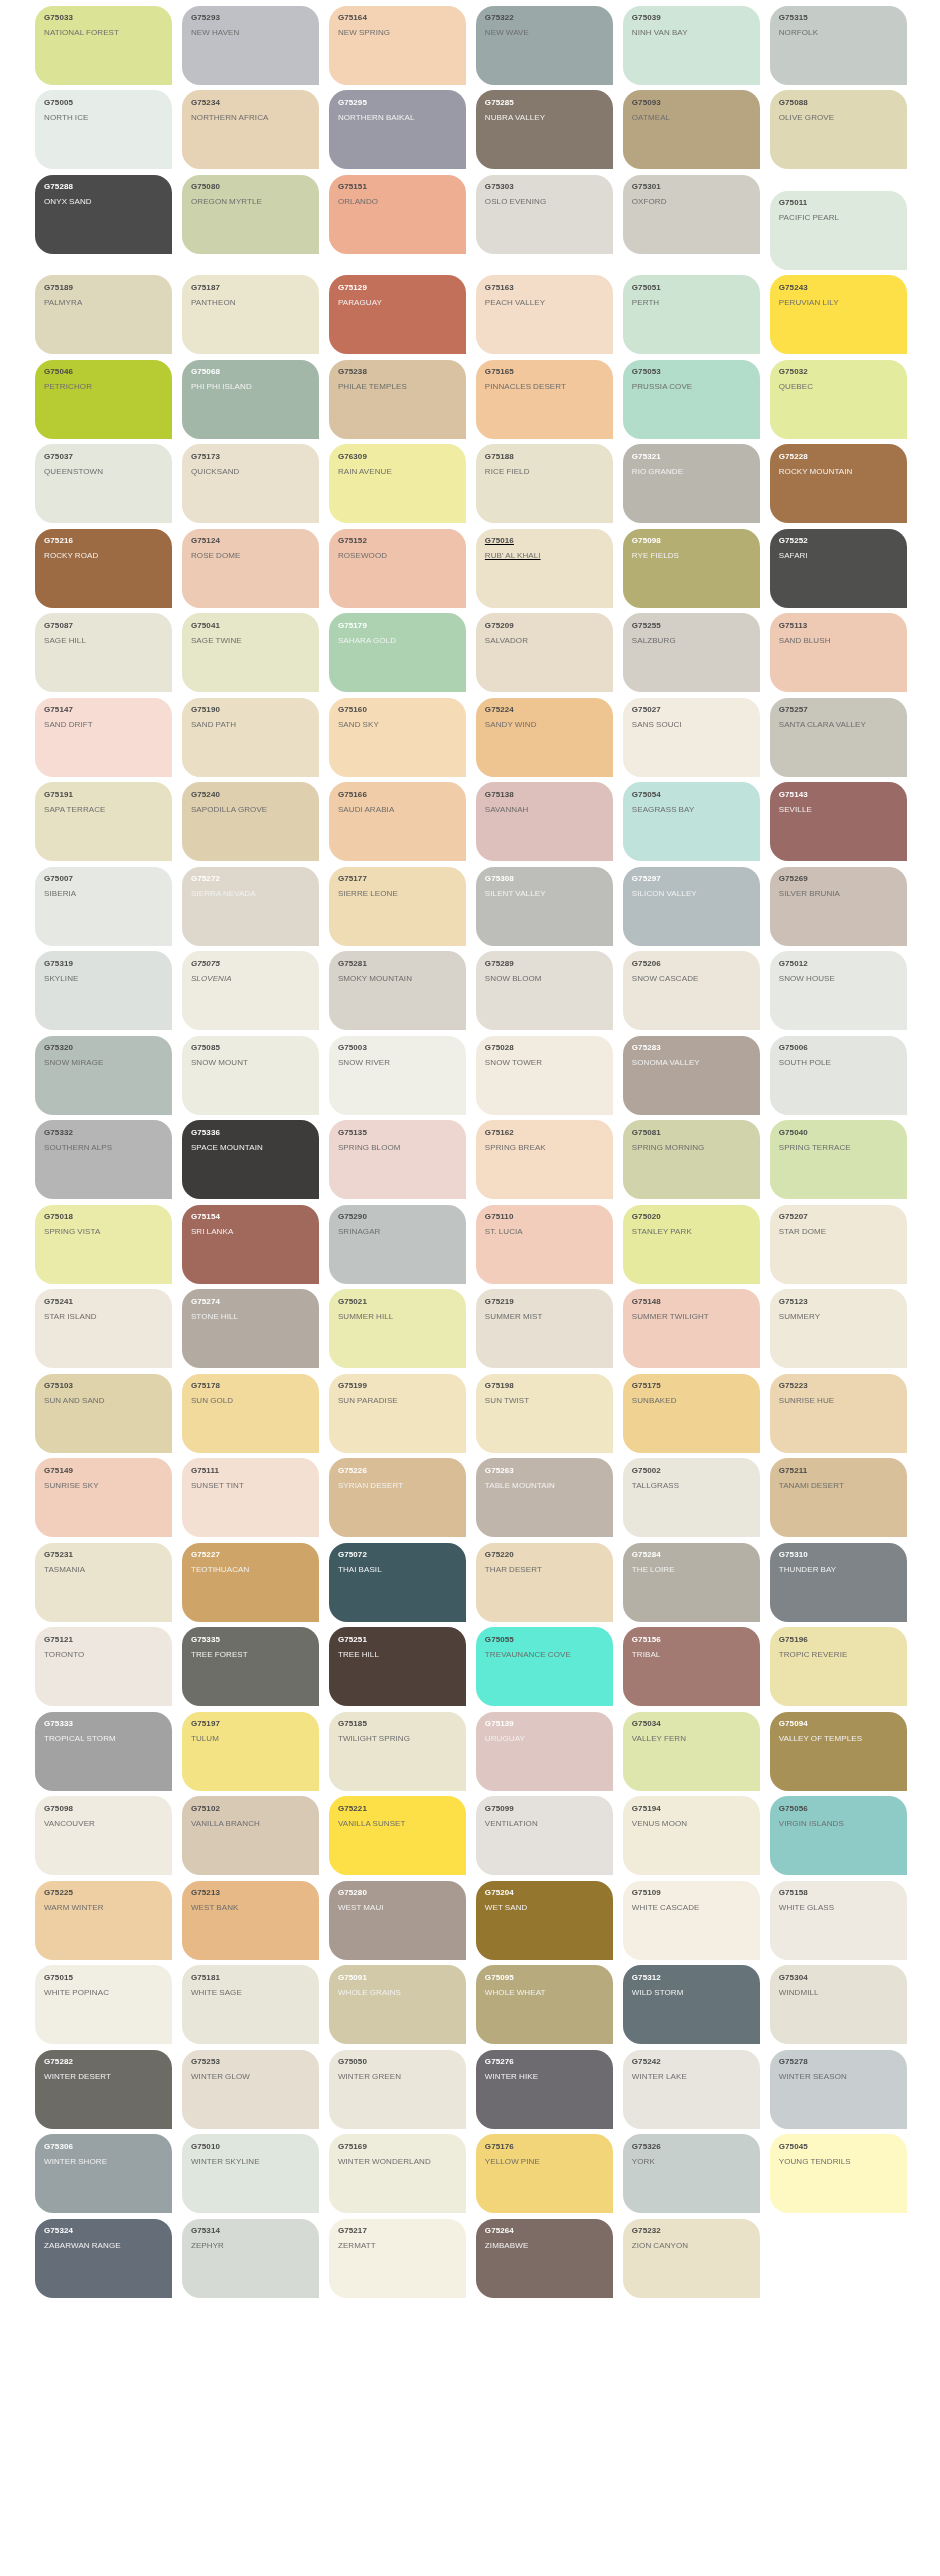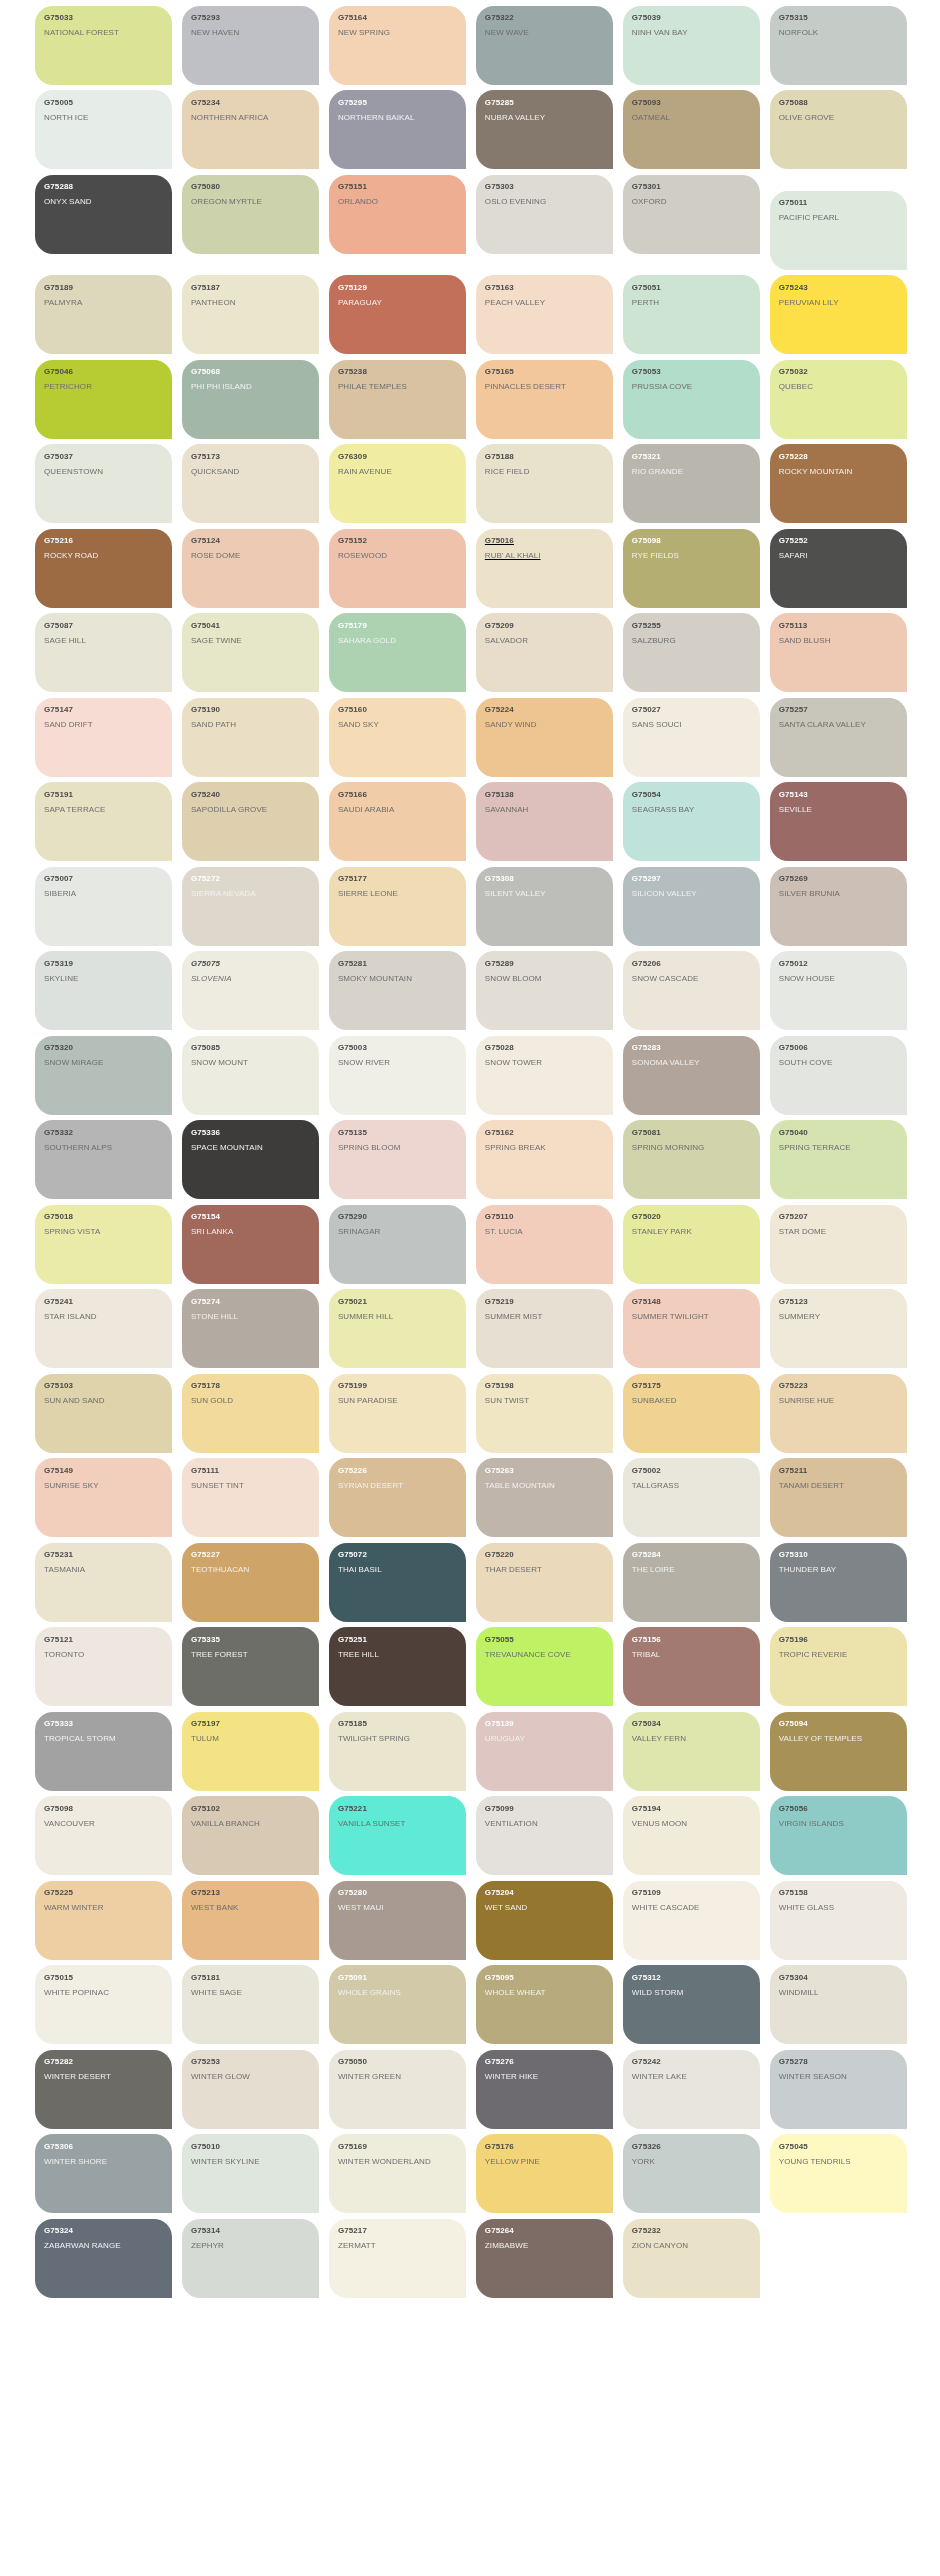--- a/index.html
+++ b/index.html
@@ -351,21 +351,21 @@
     <div class="swatch t-dark" style="background: rgb(242, 236, 224);">
       <div class="swatch-code">G75028</div>
       <div class="swatch-name">SNOW TOWER</div>
     </div>
     <div class="swatch t-light" style="background: rgb(176, 164, 155);">
       <div class="swatch-code">G75283</div>
       <div class="swatch-name">SONOMA VALLEY</div>
     </div>
     <div class="swatch t-dark" style="background: rgb(227, 229, 224);">
       <div class="swatch-code">G75006</div>
-      <div class="swatch-name">SOUTH COVE</div>
+      <div class="swatch-name">SOUTH POLE</div>
     </div>
     <div class="swatch t-dark" style="background: rgb(181, 181, 181);">
       <div class="swatch-code">G75332</div>
       <div class="swatch-name">SOUTHERN ALPS</div>
     </div>
     <div class="swatch t-light" style="background: rgb(61, 60, 58);">
       <div class="swatch-code">G75336</div>
       <div class="swatch-name">SPACE MOUNTAIN</div>
     </div>
     <div class="swatch t-dark" style="background: rgb(238, 214, 208);">
@@ -509,21 +509,21 @@
       <div class="swatch-name">TORONTO</div>
     </div>
     <div class="swatch t-light" style="background: rgb(110, 110, 104);">
       <div class="swatch-code">G75335</div>
       <div class="swatch-name">TREE FOREST</div>
     </div>
     <div class="swatch t-light" style="background: rgb(80, 64, 58);">
       <div class="swatch-code">G75251</div>
       <div class="swatch-name">TREE HILL</div>
     </div>
-    <div class="swatch t-dark" style="background: #bef264;">
+    <div class="swatch t-dark" style="background: #5eead4;">
       <div class="swatch-code">G75055</div>
       <div class="swatch-name">TREVAUNANCE COVE</div>
     </div>
     <div class="swatch t-light" style="background: rgb(162, 122, 114);">
       <div class="swatch-code">G75156</div>
       <div class="swatch-name">TRIBAL</div>
     </div>
     <div class="swatch t-dark" style="background: rgb(236, 226, 171);">
       <div class="swatch-code">G75196</div>
       <div class="swatch-name">TROPIC REVERIE</div>
@@ -553,21 +553,21 @@
       <div class="swatch-name">VALLEY OF TEMPLES</div>
     </div>
     <div class="swatch t-dark" style="background: rgb(240, 235, 224);">
       <div class="swatch-code">G75098</div>
       <div class="swatch-name">VANCOUVER</div>
     </div>
     <div class="swatch t-dark" style="background: rgb(215, 201, 180);">
       <div class="swatch-code">G75102</div>
       <div class="swatch-name">VANILLA BRANCH</div>
     </div>
-    <div class="swatch t-dark" style="background: #5eead4;">
+    <div class="swatch t-dark" style="background: #fde047;">
       <div class="swatch-code">G75221</div>
       <div class="swatch-name">VANILLA SUNSET</div>
     </div>
     <div class="swatch t-dark" style="background: rgb(228, 225, 220);">
       <div class="swatch-code">G75099</div>
       <div class="swatch-name">VENTILATION</div>
     </div>
     <div class="swatch t-dark" style="background: rgb(240, 236, 217);">
       <div class="swatch-code">G75194</div>
       <div class="swatch-name">VENUS MOON</div>

